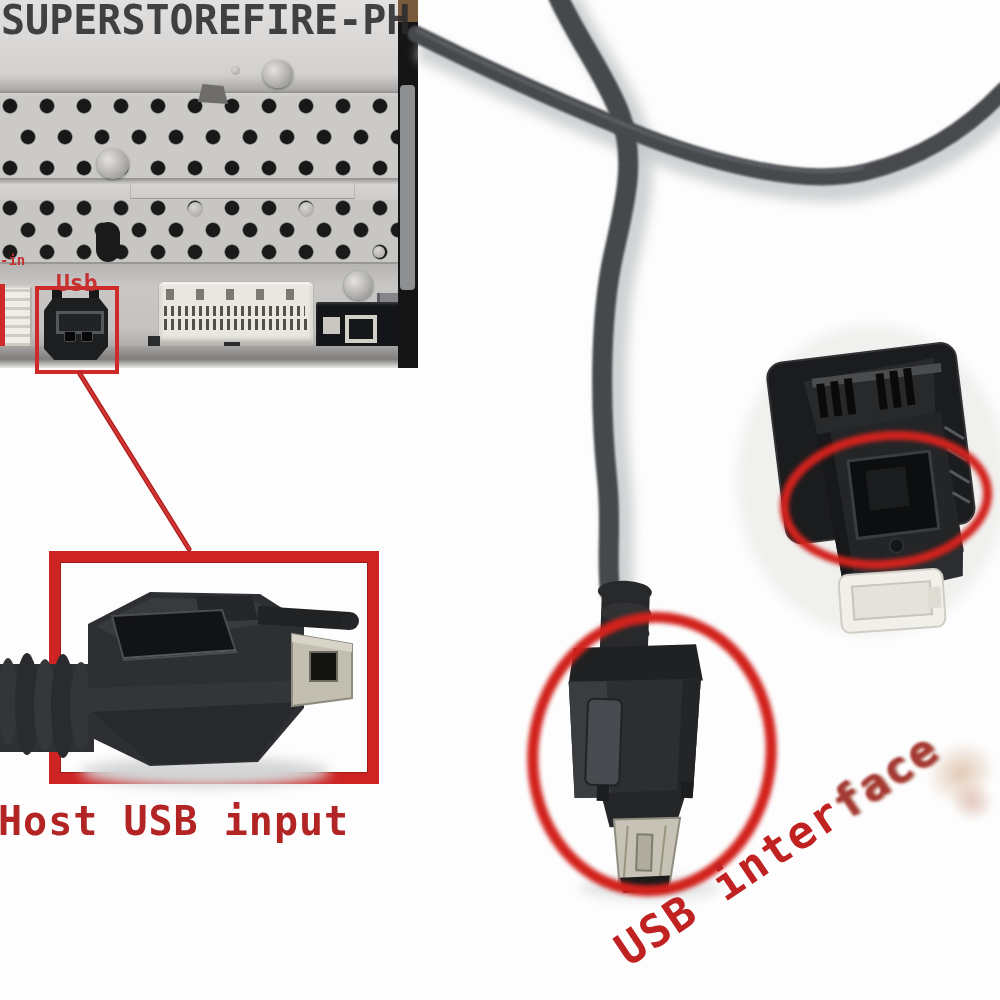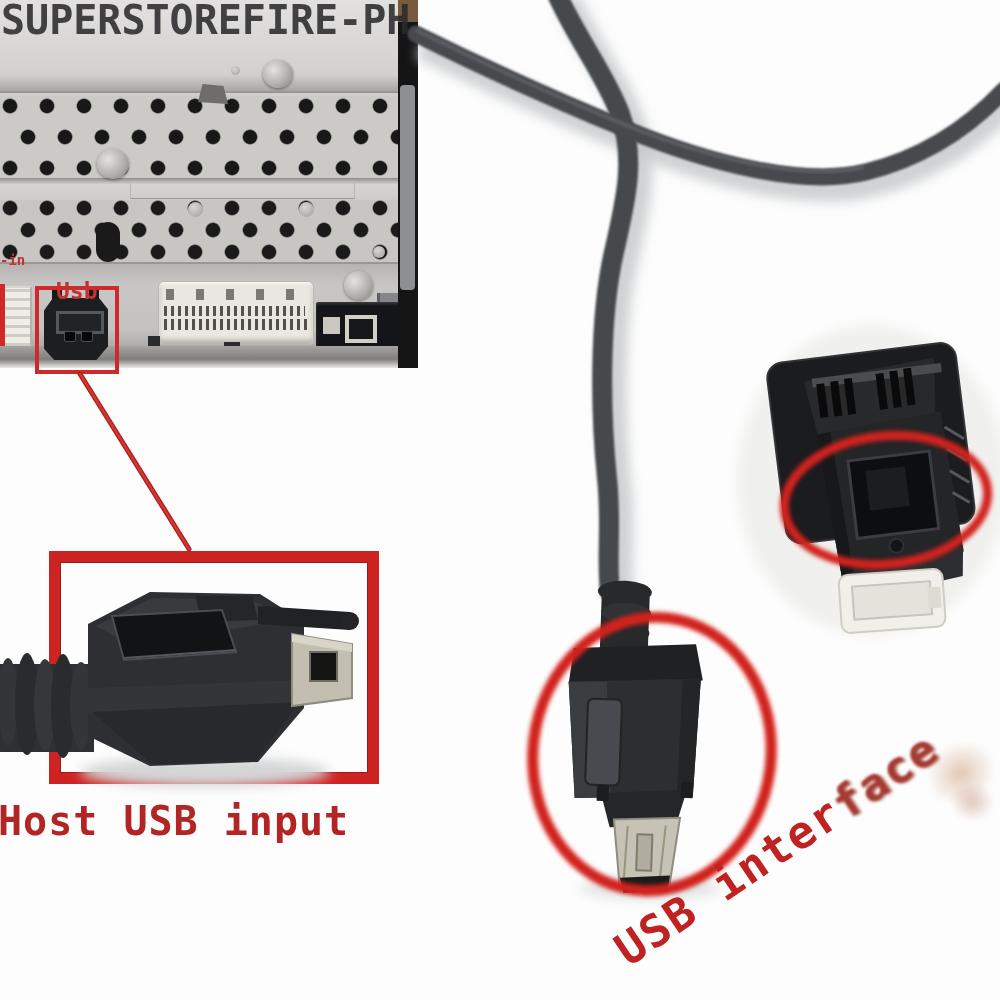--- a/index.html
+++ b/index.html
@@ -131,21 +131,21 @@
     <div class="screw" style="left:97px; top:149px; width:32px; height:30px;"></div>
     <div class="screw" style="left:344px; top:271px; width:29px; height:29px;"></div>
     <div class="rivet" style="left:188px; top:202px; width:15px; height:15px;"></div>
     <div class="rivet" style="left:299px; top:202px; width:15px; height:15px;"></div>
     <div class="rivet" style="left:231px; top:66px; width:9px; height:9px;"></div>
     <div class="rivet" style="left:373px; top:246px; width:12px; height:12px;"></div>
 
     <div class="aux-conn"></div>
     <div class="aux-redline"></div>
     <div class="label-red" style="left:0px; top:252px; font-size:14px;">-in</div>
-    <div class="label-red" style="left:56px; top:278px; font-size:23px;">Usb</div>
+    <div class="label-red" style="left:56px; top:270px; font-size:23px;">Usb</div>
     <div class="usb-red-box"></div>
     <div class="usb-tab" style="left:52px; top:288px;"></div>
     <div class="usb-tab" style="left:89px; top:288px;"></div>
     <div class="usb-socket"></div>
     <div class="usb-frame"></div>
     <div class="usb-dot" style="left:64px; top:331px;"></div>
     <div class="usb-dot" style="left:81px; top:331px;"></div>
 
     <div class="multipin"></div>
     <div class="mp-slots"></div>

